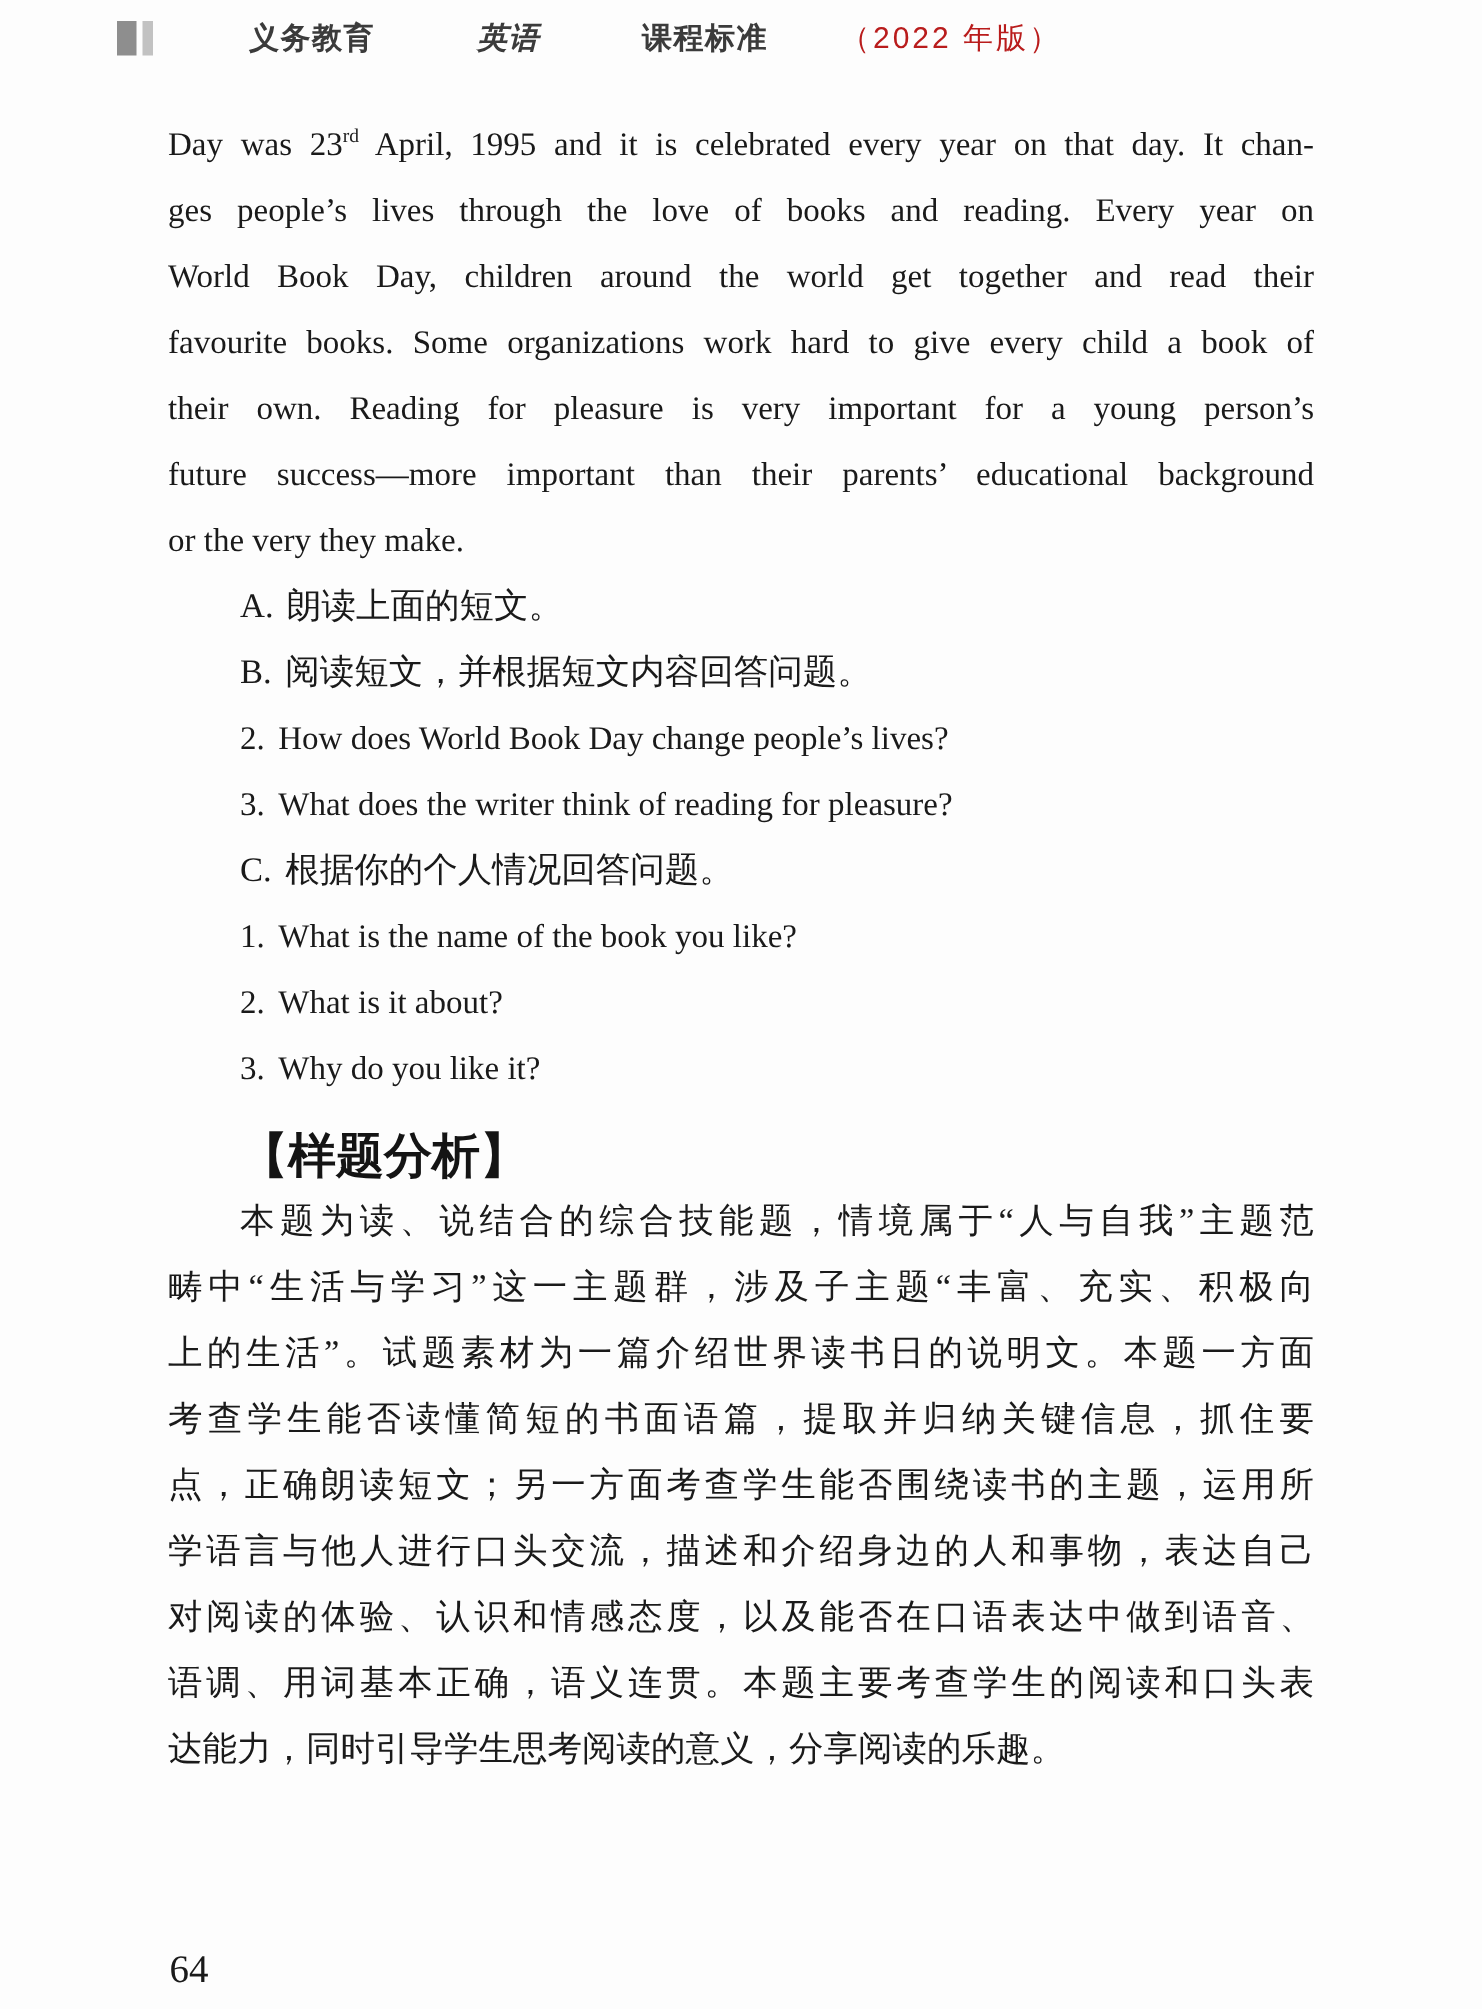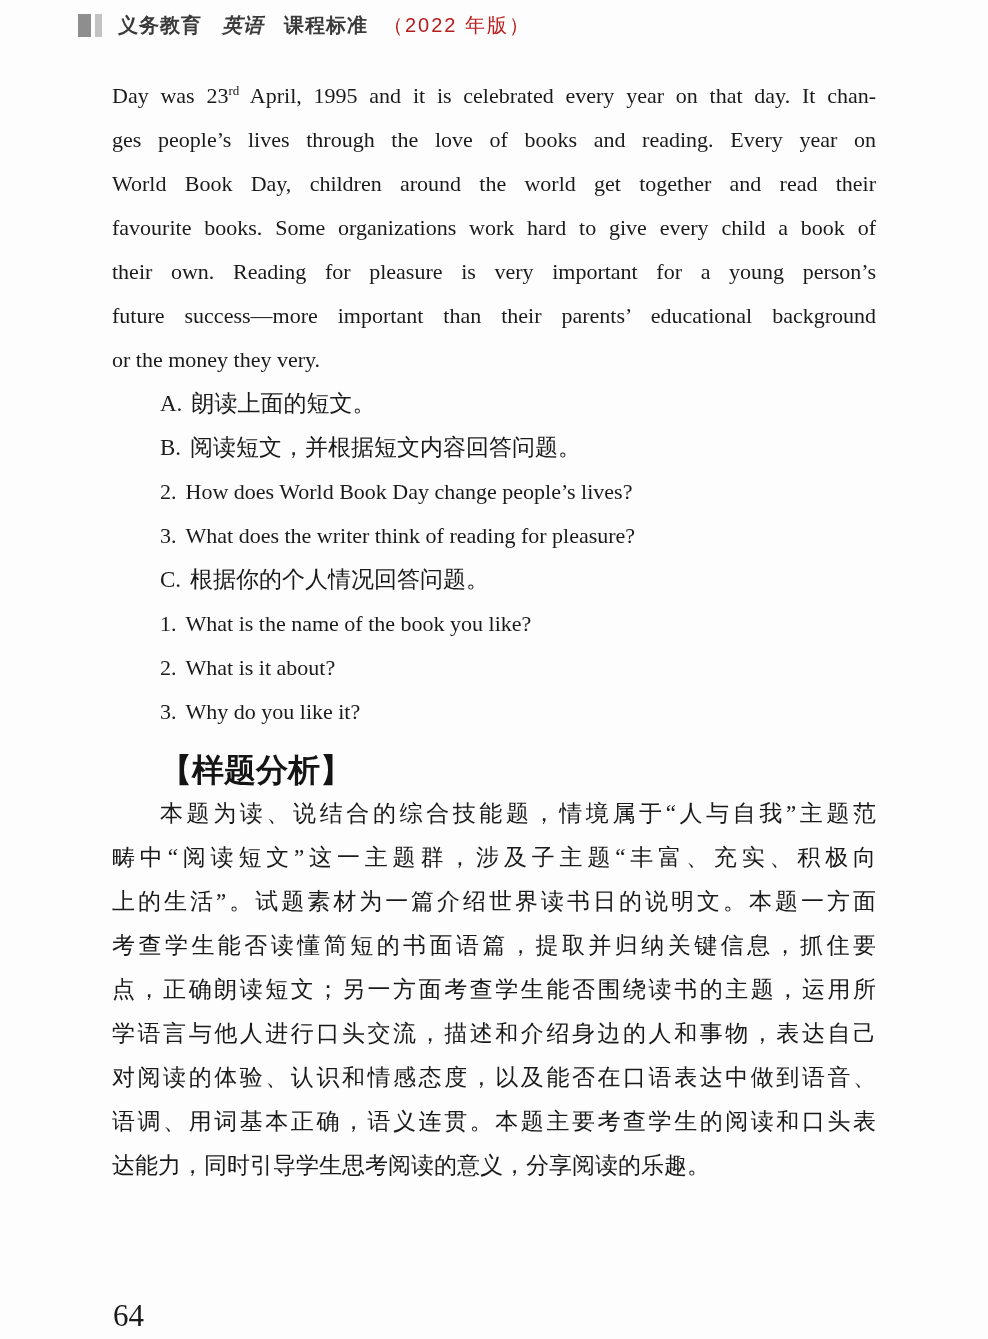--- a/index.html
+++ b/index.html
@@ -10,32 +10,32 @@
     color: #1a1a1a;
     position: relative;
     overflow: hidden;
   }
 
   
   .page-header {
     position: absolute; top: 12px; left: 78px;
     display: flex; align-items: center;
     font-family: "Liberation Sans", sans-serif;
-    font-size: 20px; letter-spacing: 1px;
+    font-size: 20px; letter-spacing: 1px; gap: 48px;
   }
   .bars { display: flex; align-items: center; margin-right: 16px; }
   .bar-dark  { width: 13px; height: 23px; background: #8e8e8e; }
   .bar-light { width: 7px;  height: 23px; background: #c2c2c2; margin-left: 4px; }
   .hdr-series, .hdr-type { font-weight: bold; color: #3b3b3b; }
   .hdr-subject {
     font-family: "Liberation Serif", serif;
     font-style: italic; font-weight: bold;
     color: #3b3b3b; margin: 0 20px;
   }
-  .hdr-type { margin-right: 15px; }
+  .hdr-type { margin-right: 0; }
   .hdr-edition { color: #b91c1c; font-weight: normal; letter-spacing: 2px; }
 
   
   .content {
     position: absolute; left: 112px; top: 74px; width: 764px;
   }
 
   .p-line {
     font-size: 22px; line-height: 44px;
     text-align: justify; text-align-last: justify;
@@ -60,21 +60,21 @@
   }
   .a-line {
     font-size: 23px; line-height: 44px;
     text-align: justify; text-align-last: justify;
   }
   .a-line.first { text-indent: 48px; }
   .a-line.last { text-align-last: left; }
 
   .page-number {
     position: absolute; left: 113px; top: 1298px;
-    font-size: 31px; color: #1a1a1a;
+    font-size: 26px; color: #1a1a1a;
   }
 </style>
 </head>
 <body>
 
 <div class="page-header">
   <span class="bars">
     <span class="bar-dark"></span>
     <span class="bar-light"></span>
   </span>
@@ -86,38 +86,38 @@
 
 <div class="content">
 
   <div>
     <div class="p-line"><span>Day was 23</span><sup>rd</sup><span> April, 1995 and it is celebrated every year on that day. It chan-</span></div>
     <div class="p-line">ges people’s lives through the love of books and reading. Every year on</div>
     <div class="p-line">World Book Day, children around the world get together and read their</div>
     <div class="p-line">favourite books. Some organizations work hard to give every child a book of</div>
     <div class="p-line">their own. Reading for pleasure is very important for a young person’s</div>
     <div class="p-line">future success—more important than their parents’ educational background</div>
-    <div class="p-line last">or the money they very.</div>
+    <div class="p-line last">or the very they make.</div>
   </div>
 
   <div>
     <div class="task-item zh"><span class="t-label">A.</span><span>朗读上面的短文。</span></div>
     <div class="task-item zh"><span class="t-label">B.</span><span>阅读短文，并根据短文内容回答问题。</span></div>
     <div class="task-item en"><span class="t-label">2.</span><span>How does World Book Day change people’s lives?</span></div>
     <div class="task-item en"><span class="t-label">3.</span><span>What does the writer think of reading for pleasure?</span></div>
     <div class="task-item zh"><span class="t-label">C.</span><span>根据你的个人情况回答问题。</span></div>
     <div class="task-item en"><span class="t-label">1.</span><span>What is the name of the book you like?</span></div>
     <div class="task-item en"><span class="t-label">2.</span><span>What is it about?</span></div>
     <div class="task-item en"><span class="t-label">3.</span><span>Why do you like it?</span></div>
   </div>
 
   <div>
     <div class="analysis-heading">【样题分析】</div>
     <div class="a-line first">本题为读、说结合的综合技能题，情境属于“人与自我”主题范</div>
-    <div class="a-line">畴中“阅读短文”这一主题群，涉及子主题“丰富、充实、积极向</div>
+    <div class="a-line">畴中“生活与学习”这一主题群，涉及子主题“丰富、充实、积极向</div>
     <div class="a-line">上的生活”。试题素材为一篇介绍世界读书日的说明文。本题一方面</div>
     <div class="a-line">考查学生能否读懂简短的书面语篇，提取并归纳关键信息，抓住要</div>
     <div class="a-line">点，正确朗读短文；另一方面考查学生能否围绕读书的主题，运用所</div>
     <div class="a-line">学语言与他人进行口头交流，描述和介绍身边的人和事物，表达自己</div>
     <div class="a-line">对阅读的体验、认识和情感态度，以及能否在口语表达中做到语音、</div>
     <div class="a-line">语调、用词基本正确，语义连贯。本题主要考查学生的阅读和口头表</div>
     <div class="a-line last">达能力，同时引导学生思考阅读的意义，分享阅读的乐趣。</div>
   </div>
 
 </div>

